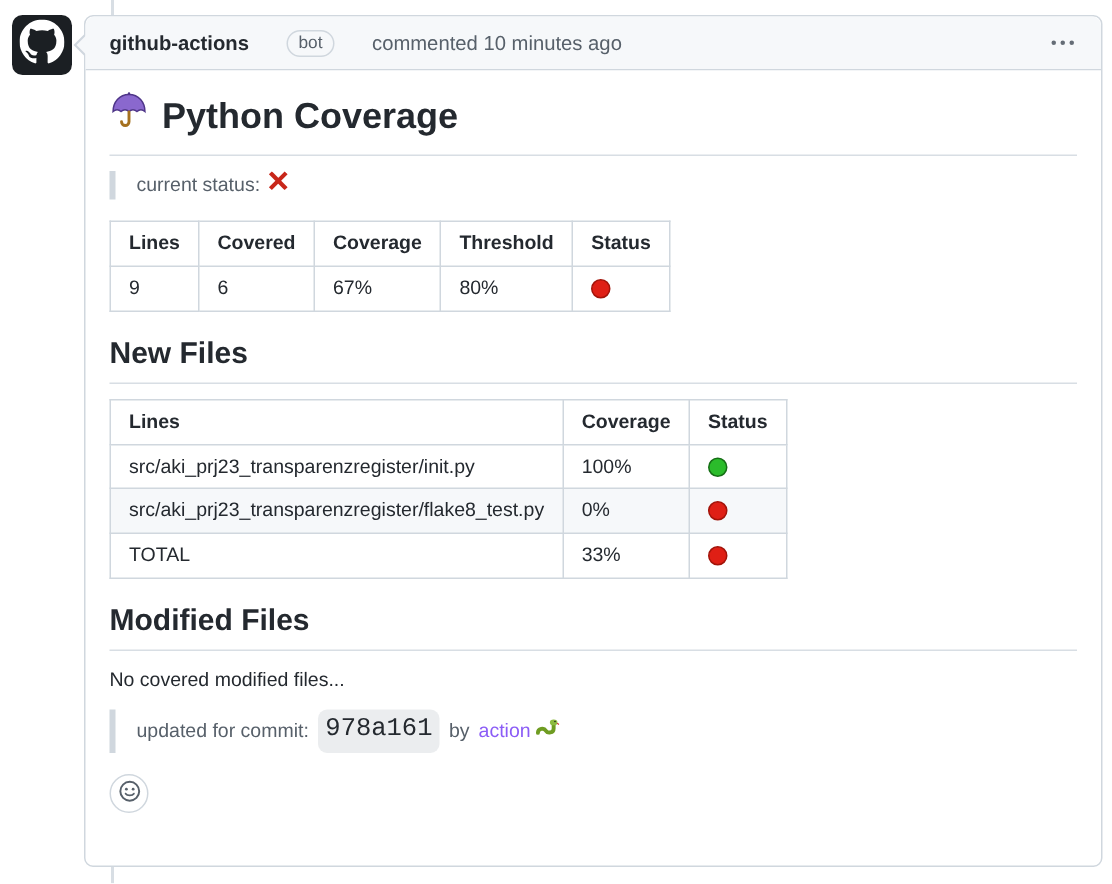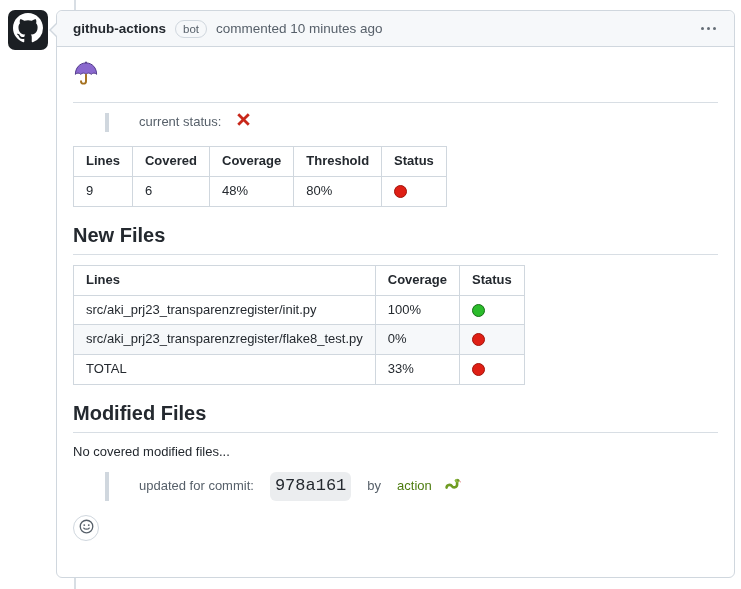--- a/index.html
+++ b/index.html
@@ -35,21 +35,21 @@
     border: 7px solid transparent; border-right-color: #d0d7de;
   }
   .comment::after {
     content:""; position:absolute; top: 12px; left: -13px;
     border: 7px solid transparent; border-right-color: #f6f8fa;
   }
   .comment-header {
     height: 36px; background: #f6f8fa;
     border-bottom: 1px solid #d0d7de;
     border-radius: 6px 6px 0 0;
-    display: flex; align-items: center; gap: 6px;
+    display: flex; align-items: center; gap: 22px;
     padding: 0 16px;
     font-size: 13.5px; color: #57606a;
   }
   .author { font-weight: 700; color: #24292f; cursor: pointer; }
   .bot-badge {
     border: 1px solid #d0d7de; border-radius: 2em;
     font-size: 11.5px; line-height: 16px;
     padding: 0 7px; color: #57606a; margin: 0 3px;
     background: transparent;
   }
@@ -60,23 +60,23 @@
   .kebab i { width: 3px; height: 3px; border-radius: 50%; background: #656d76; display:block; }
   .comment-body { padding: 14px 16px 8px 16px; font-size: 13px; line-height: 1.45; }
   h1.doc-title {
     display: flex; align-items: center; gap: 9px;
     font-size: 24px; font-weight: 600; line-height: 30px;
     padding-bottom: 8px; margin-bottom: 10px;
     border-bottom: 1px solid #d8dee4;
   }
   blockquote.note {
     border-left: 4px solid #d0d7de;
-    padding: 0 30px; color: #57606a;
-    display: flex; align-items: center; gap: 16px;
-    min-height: 19px; margin-bottom: 14px; margin-left: 32px;
+    padding: 0 14px; color: #57606a;
+    display: flex; align-items: center; gap: 6px;
+    min-height: 19px; margin-bottom: 14px;
   }
   h2.section-heading {
     font-size: 20px; font-weight: 600; line-height: 25px;
     margin: 16px 0 10px 0; padding-bottom: 6px;
     border-bottom: 1px solid #d8dee4;
   }
   table.md-table { border-collapse: collapse; font-size: 13px; margin-bottom: 12px; }
   .md-table th, .md-table td { border: 1px solid #d0d7de; padding: 5px 12px; }
   .md-table th { font-weight: 600; }
   .tc { }
@@ -87,21 +87,21 @@
     vertical-align: middle;
   }
   .dot[data-status="red"]   { background: #df1f15; border: 1px solid #a21309; }
   .dot[data-status="green"] { background: #2bbc2b; border: 1px solid #156e15; }
   p.empty-text { margin: 0 0 10px 0; }
   .code-pill {
     font-family: "Liberation Mono", "DejaVu Sans Mono", monospace;
     font-size: 17px; background: rgba(175,184,193,0.25);
     border-radius: 6px; padding: 2px 5px; color: #24292f;
   }
-  a.action-link { color: #4d7c0f; text-decoration: none; cursor: pointer; display:inline-flex; align-items:center; }
+  a.action-link { color: #8b5cf6; text-decoration: none; cursor: pointer; display:inline-flex; align-items:center; }
   .reaction-btn {
     width: 26px; height: 26px; border-radius: 50%;
     border: 1px solid #d0d7de; background: #fff;
     display: flex; align-items: center; justify-content: center;
     margin-top: 8px; cursor: pointer;
   }
   .inline-icon { display: inline-block; vertical-align: middle; }
 </style>
 </head>
 <body>
@@ -133,20 +133,21 @@
     <div class="comment-body">
 
       <h1 class="doc-title">
         <span class="inline-icon">
           <svg viewBox="0 0 24 24" width="26" height="26" aria-hidden="true">
             <rect x="11.25" y="0.5" width="1.5" height="2.6" rx="0.75" fill="#4f3689"></rect>
             <path d="M12 1.8 C6 1.8 2.2 6.6 2.2 12.3 c1.65-1.5 3.25-1.5 4.9 0 c1.65-1.5 3.25-1.5 4.9 0 c1.65-1.5 3.25-1.5 4.9 0 c1.65-1.5 3.25-1.5 4.9 0 C21.8 6.6 18 1.8 12 1.8 z" fill="#8a68ce" stroke="#4f3689" stroke-width="0.9"></path>
             <path d="M12 12.6 v6.0 a2.3 2.3 0 0 1 -4.6 0" fill="none" stroke="#a5711f" stroke-width="1.8" stroke-linecap="round"></path>
           </svg>
         </span>
+        <span>Python Coverage</span>
       </h1>
 
       <blockquote class="note">
         <span>current status:</span>
         <span class="inline-icon">
           <svg viewBox="0 0 14 14" width="13" height="13" aria-hidden="true">
             <path d="M2.4 2.4 L11.6 11.6 M11.6 2.4 L2.4 11.6" stroke="#c8271a" stroke-width="3" stroke-linecap="square"></path>
           </svg>
         </span>
       </blockquote>
@@ -159,21 +160,21 @@
             <th class="tc">Covered</th>
             <th class="tc">Coverage</th>
             <th class="tc">Threshold</th>
             <th class="tc">Status</th>
           </tr>
         </thead>
         <tbody>
           <tr>
             <td class="tc">9</td>
             <td class="tc">6</td>
-            <td class="tc">48%</td>
+            <td class="tc">67%</td>
             <td class="tc">80%</td>
             <td class="tc"><span class="dot" data-status="red"></span></td>
           </tr>
         </tbody>
       </table>
 
       <h2 class="section-heading">New Files</h2>
 
       <table class="md-table" id="new-files-table">
         <thead>

